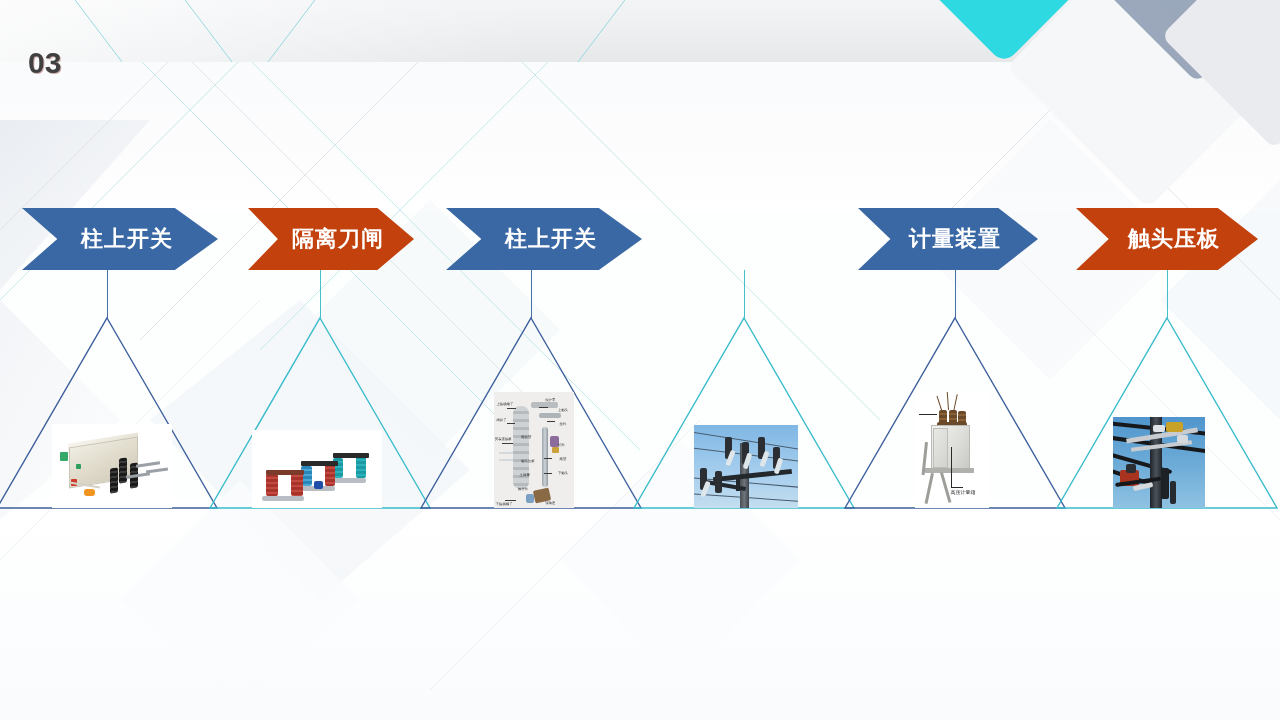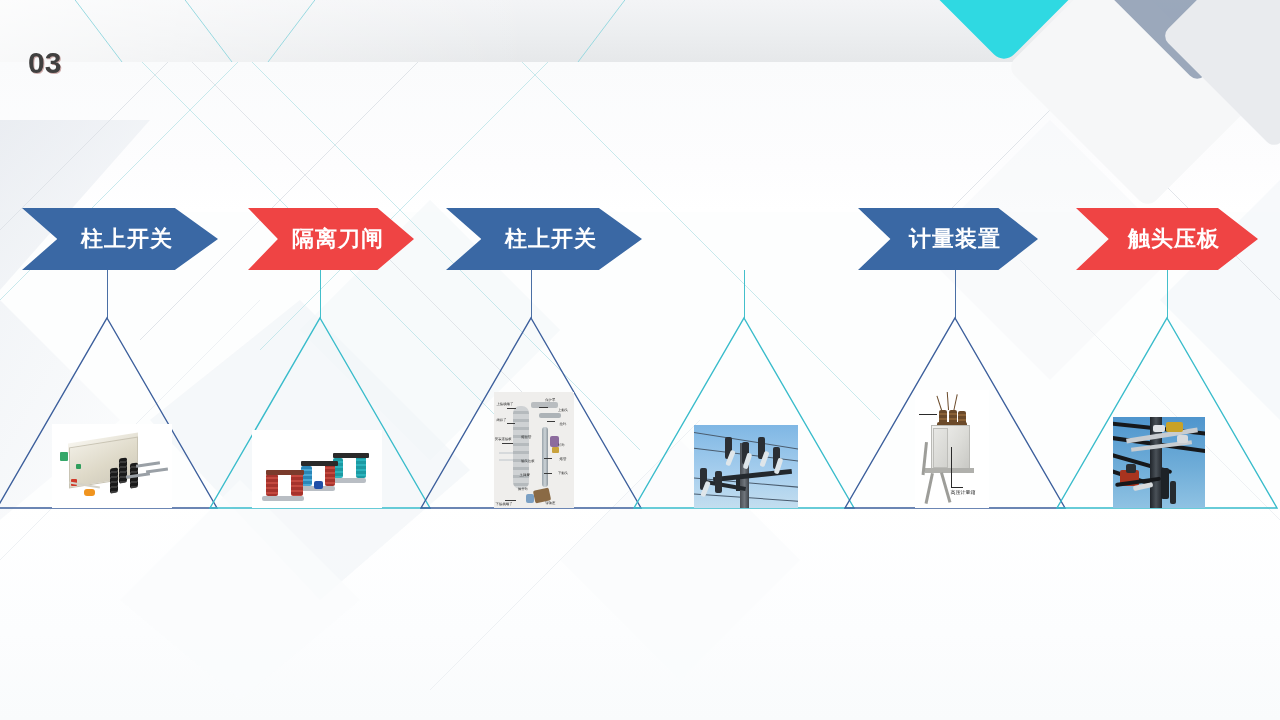--- a/index.html
+++ b/index.html
@@ -69,21 +69,21 @@
     position:absolute;top:208px;height:62px;
     display:flex;align-items:center;justify-content:center;
     clip-path:polygon(0 0, 78% 0, 100% 50%, 78% 100%, 0 100%, 18% 50%);
     box-sizing:border-box;padding-left:14px;
   }
   .chev span{
     color:#ffffff;font-size:22px;font-weight:bold;letter-spacing:1px;
     white-space:nowrap;
   }
   .chev.blue{background:#3a68a4;}
-  .chev.cyan{background:#ef4444;font-family:Liberation Serif, serif;}
+  .chev.cyan{background:#c2410c;font-family:Liberation Serif, serif;}
 
   
   .stem{position:absolute;width:1px;background:#4a6fa5;}
   .stem.cyan{background:#43bfcb;}
 
   
   .photo{position:absolute;overflow:hidden;background:#ffffff;}
 
   
   .p1{background:#ffffff;}

